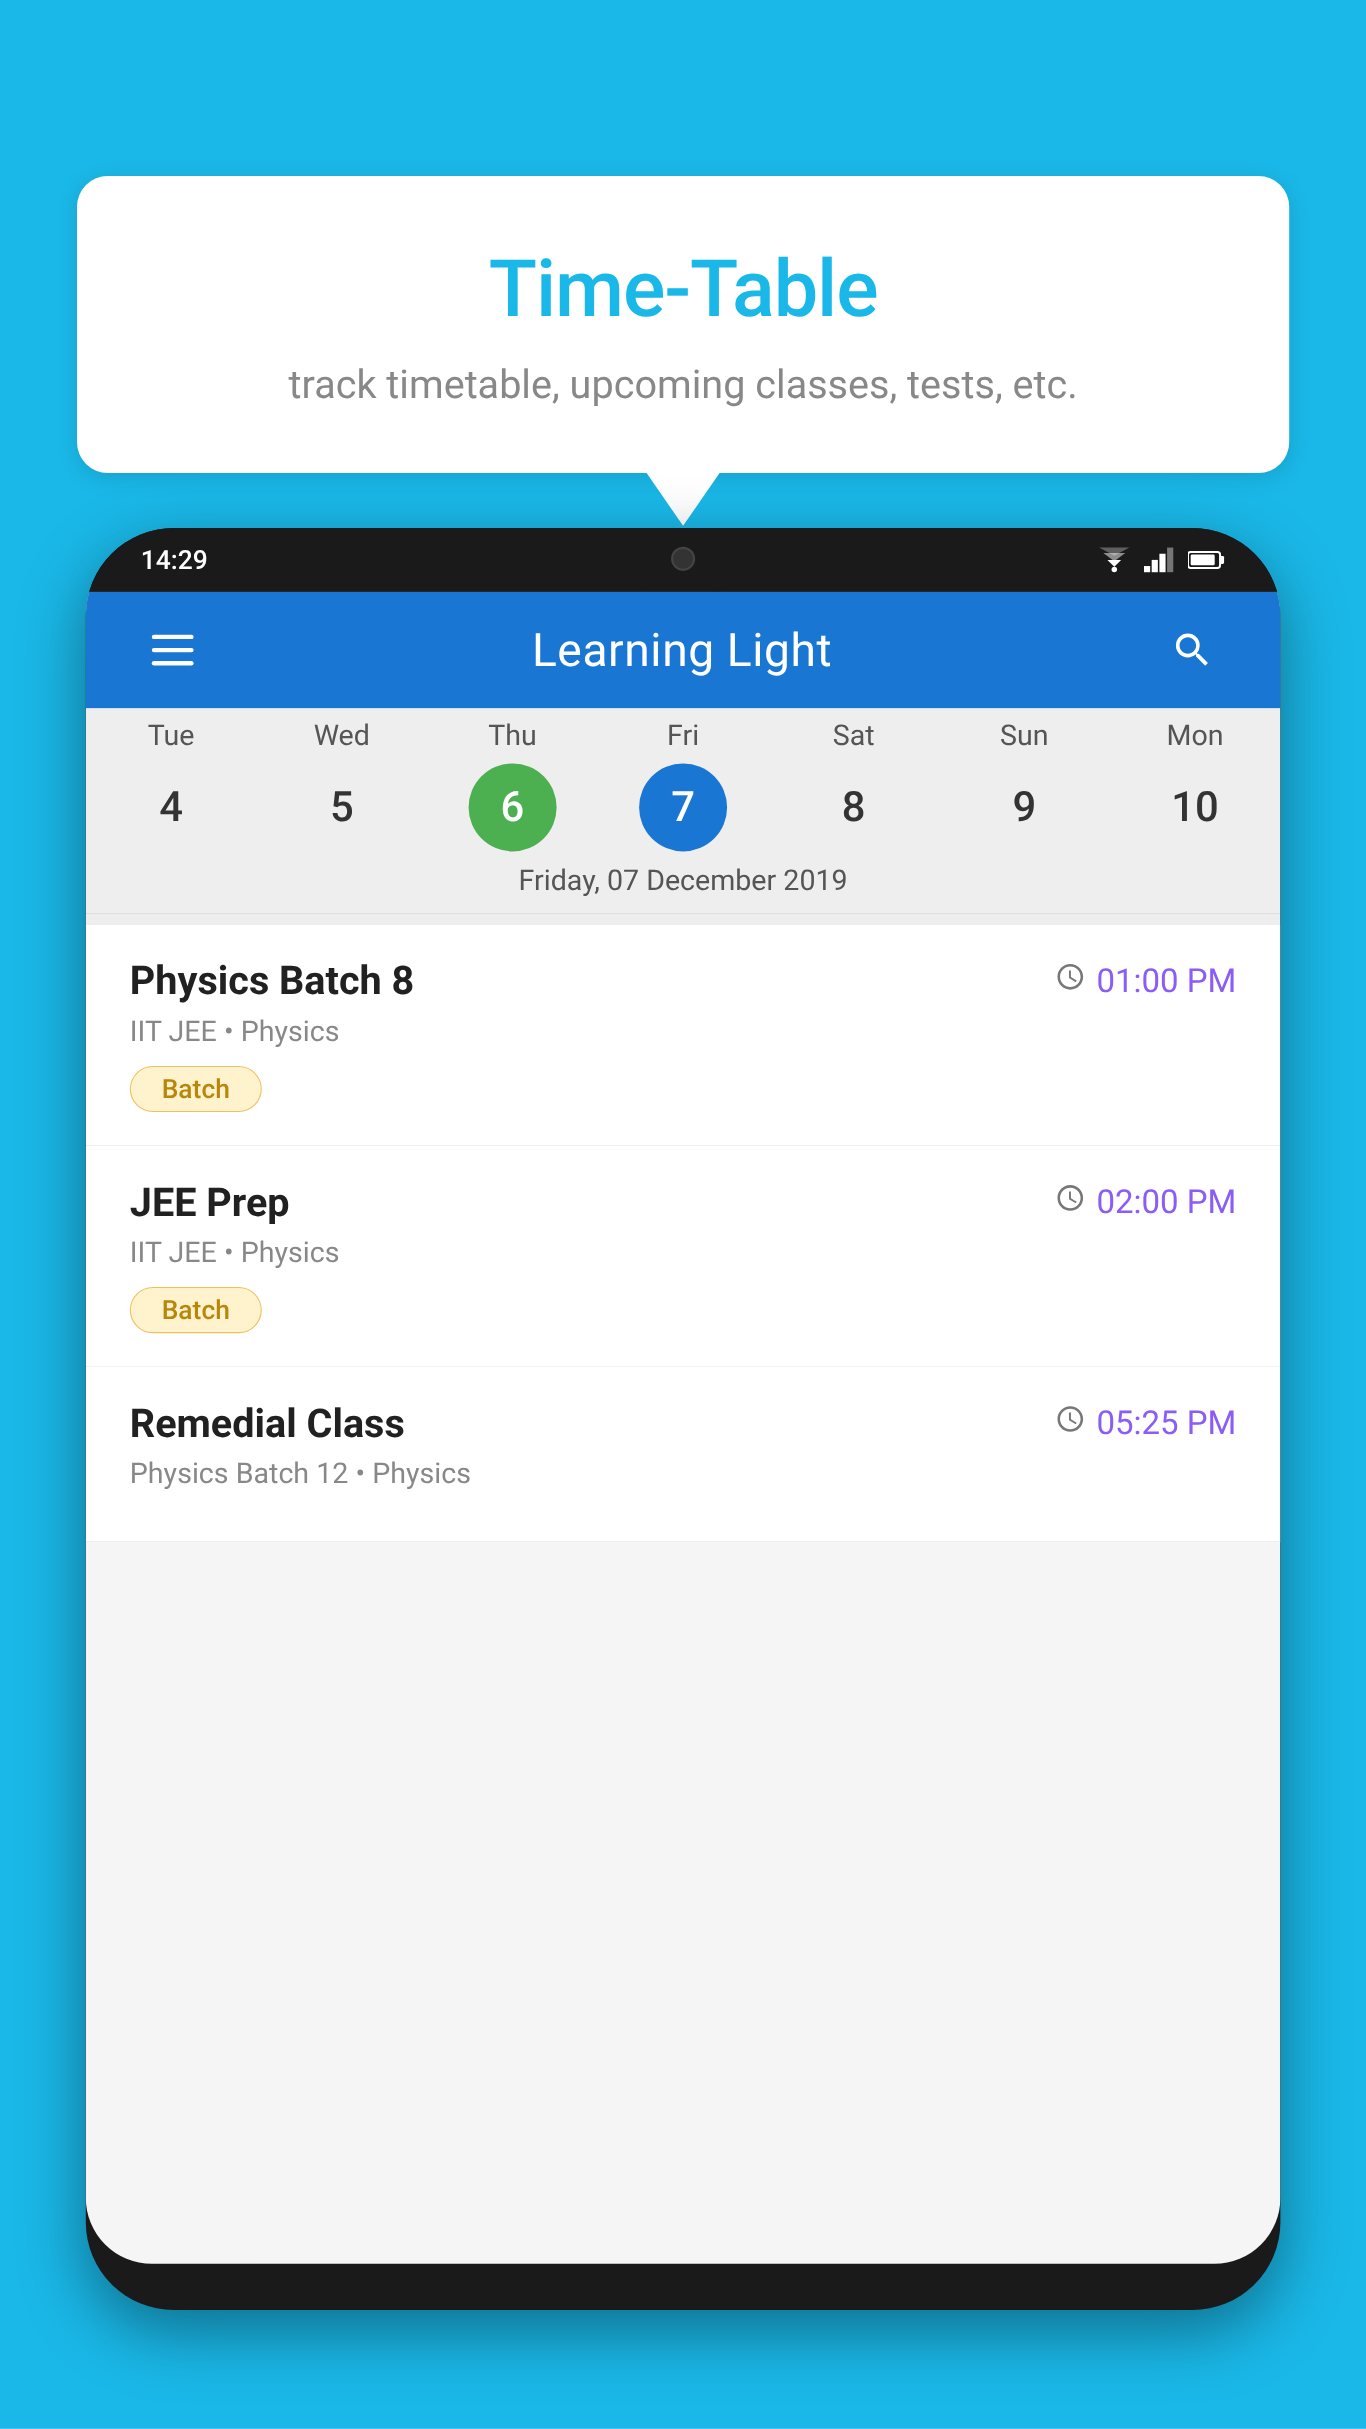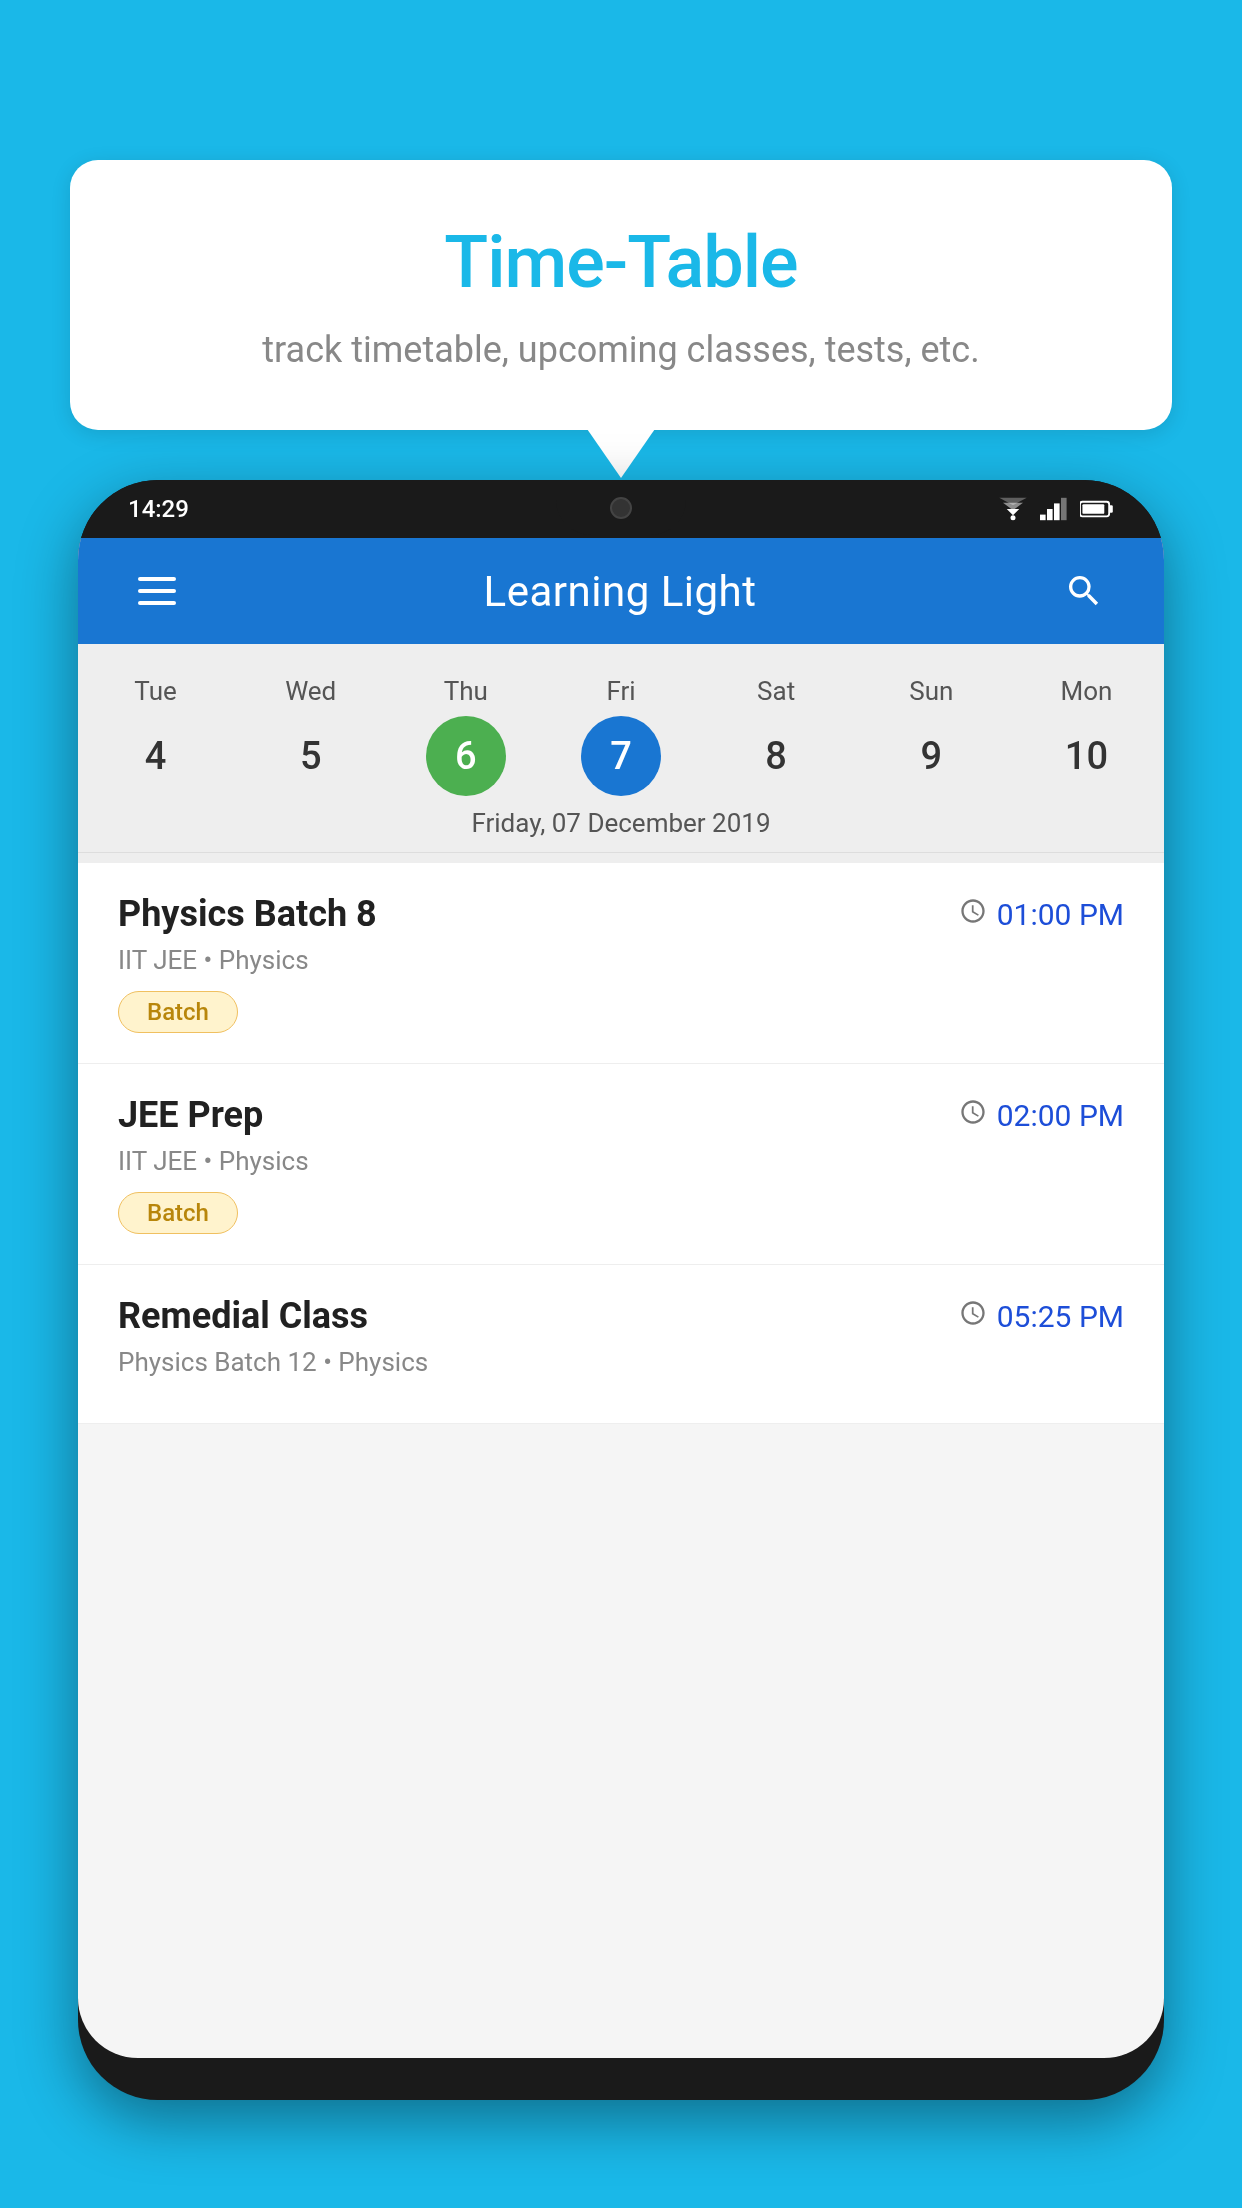--- a/index.html
+++ b/index.html
@@ -170,21 +170,21 @@
       color: white;
       font-size: 38px;
       cursor: pointer;
       display: flex;
       align-items: center;
     }
 
     
     .calendar-strip {
       background: #eeeeee;
-      padding: 32px 0 10px;
+      padding: 10px 0 10px;
     }
 
     .day-names {
       display: grid;
       grid-template-columns: repeat(7, 1fr);
       text-align: center;
       margin-bottom: 10px;
     }
 
     .day-name {
@@ -257,21 +257,21 @@
     .schedule-item-title {
       font-size: 36px;
       font-weight: 700;
       color: #212121;
     }
 
     .schedule-time {
       display: flex;
       align-items: center;
       gap: 10px;
-      color: #1d4ed8;
+      color: #8b5cf6;
       font-size: 30px;
     }
 
     .schedule-sub {
       font-size: 26px;
       color: #888;
       margin-bottom: 16px;
     }
 
     .batch-badge {

